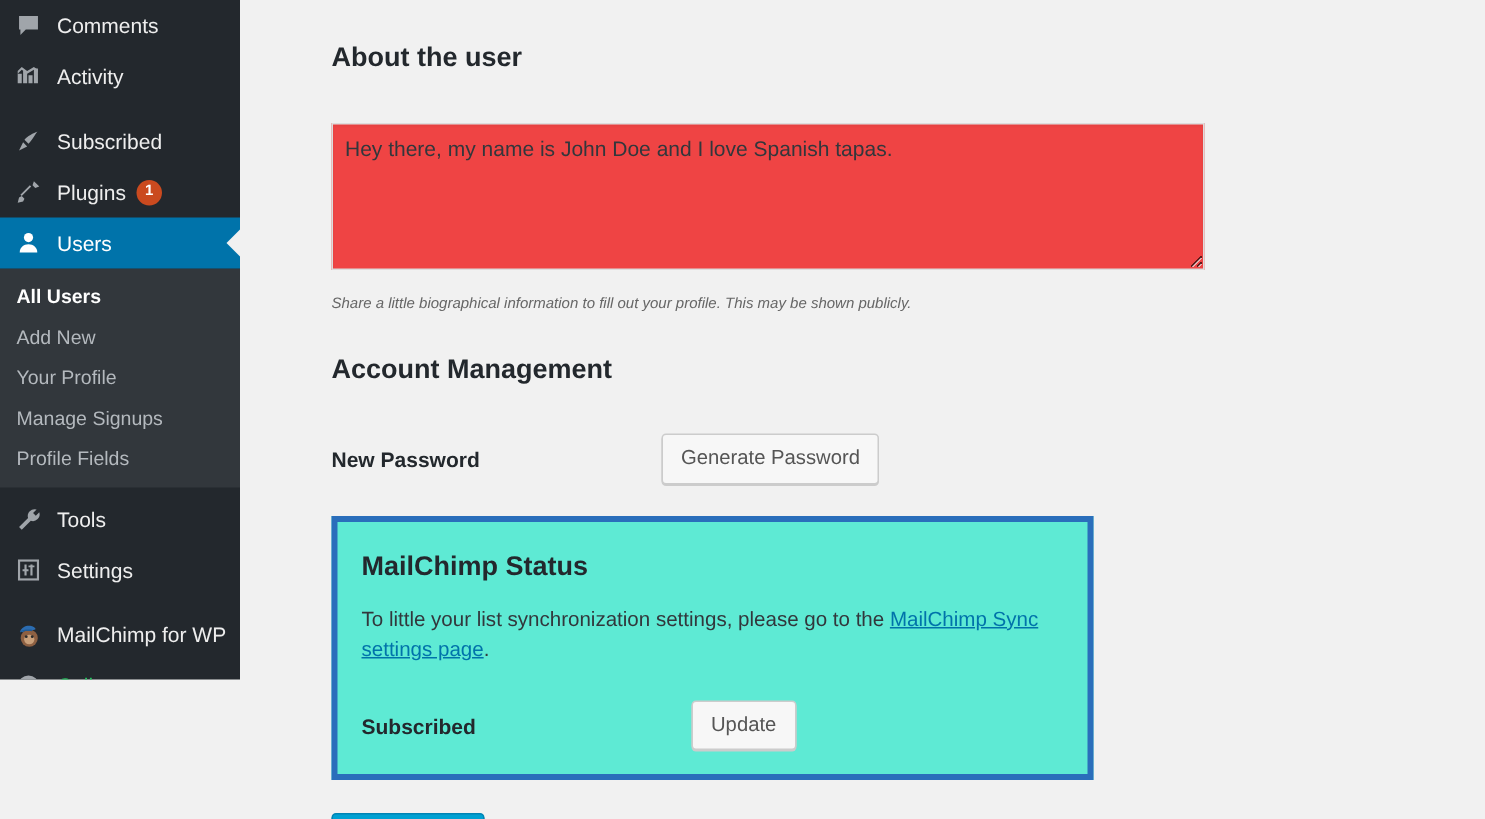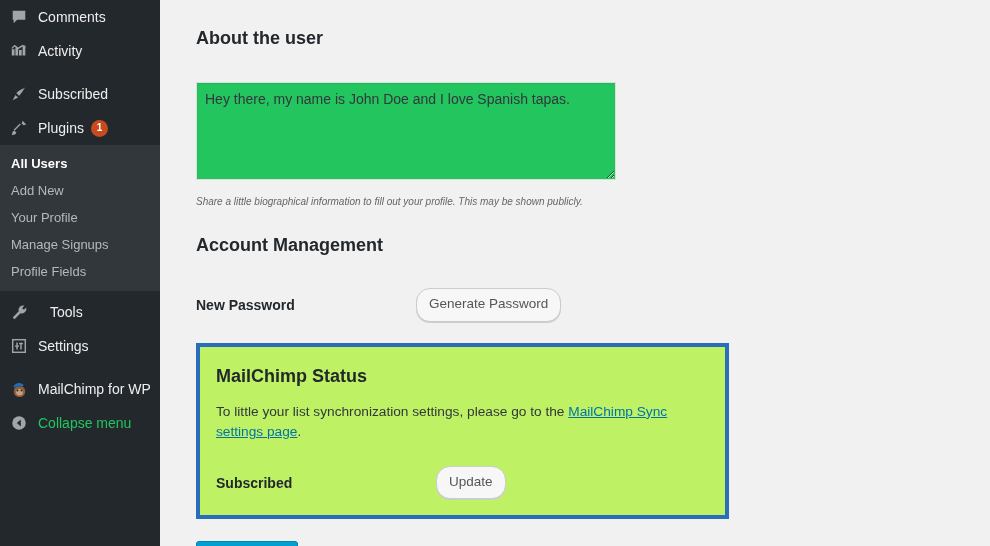--- a/index.html
+++ b/index.html
@@ -18,21 +18,21 @@
     position: relative;
     width: 990px;
     height: 546px;
     display: flex;
   }
 
   
   .sidebar {
     width: 160px;
     min-width: 160px;
-    height: 546px;
+    height: 453px;
     background: #23282d;
     position: relative;
     overflow: hidden;
   }
   .menu-item {
     position: relative;
     display: flex;
     align-items: center;
     height: 34px;
     padding-left: 9px;
@@ -118,20 +118,21 @@
   }
   .collapse-item .mlabel { margin-left: 9px; color:#22c55e; }
 
   
   .content {
     flex: 1;
     background: #f1f1f1;
     position: relative;
     padding: 16px;
     overflow: hidden;
+    margin-left: 25px;
   }
   .inner {
     padding: 0 20px 0 20px;
   }
   h2.section-title {
     font-size: 18px;
     font-weight: bold;
     color: #23282d;
     margin: 0;
     padding: 10px 0 0 0;
@@ -144,24 +145,24 @@
   .form-label {
     width: 220px;
     min-width: 220px;
     font-size: 14px;
     font-weight: bold;
     color: #23282d;
     padding-top: 6px;
     box-sizing: border-box;
   }
   .bio-area {
-    width: 420px;
+    width: 582px;
     height: 98px;
     border: 1px solid #ddd;
-    background: #22c55e;
+    background: #ef4444;
     box-sizing: border-box;
     font-family: "Liberation Sans", sans-serif;
     font-size: 14px;
     color: #32373c;
     padding: 6px 8px;
     line-height: 1.5;
     resize: vertical;
     box-shadow: inset 0 1px 2px rgba(0,0,0,0.06);
     outline: none;
     overflow: hidden;
@@ -170,21 +171,21 @@
     font-size: 10px;
     font-style: italic;
     color: #666;
     margin: 10px 0 0 0;
     line-height: 1.5;
   }
   .btn-secondary {
     display: inline-block;
     background: #f7f7f7;
     border: 1px solid #ccc;
-    border-radius: 14px;
+    border-radius: 3px;
     color: #555;
     font-size: 13.5px;
     font-family: "Liberation Sans", sans-serif;
     padding: 5px 12px 6px 12px;
     line-height: 1.5;
     cursor: pointer;
     box-shadow: 0 1px 0 #ccc;
   }
   .btn-primary {
     display: inline-block;
@@ -197,21 +198,21 @@
     font-family: "Liberation Sans", sans-serif;
     padding: 5px 12px 6px 12px;
     line-height: 1.5;
     cursor: pointer;
     box-shadow: 0 1px 0 #0073aa;
   }
 
   
   .highlight-box {
     border: 4px solid #2a6ebb;
-    background: #bef264;
+    background: #5eead4;
     box-sizing: border-box;
     padding: 10px 16px 16px 16px;
     margin-top: 0;
   }
   .highlight-box h2.section-title { padding-top: 7px; }
   .mc-desc {
     font-size: 13.7px;
     color: #32373c;
     margin: 13px 0 0 0;
     line-height: 1.5;
@@ -272,30 +273,40 @@
     <div class="menu-item">
       <span class="menu-ico">
         <svg width="18" height="18" viewBox="0 0 20 20">
           <path fill="#a0a5aa" d="M14 2l-1 3 2 2 3-1zM11 5L4 12l1 1 7-7zM3 14l-1 4 4-1 1-2-2-2z"></path>
         </svg>
       </span>
       <span class="mlabel">Plugins</span>
       <span class="badge">1</span>
     </div>
 
+    <div class="menu-item active">
+      <span class="menu-ico">
+        <svg width="18" height="18" viewBox="0 0 20 20">
+          <circle cx="10" cy="6" r="3.4" fill="#ffffff"></circle>
+          <path fill="#ffffff" d="M3.5 17c0-3.6 2.9-6 6.5-6s6.5 2.4 6.5 6z"></path>
+        </svg>
+      </span>
+      <span class="mlabel">Users</span>
+      <span class="arrow"></span>
+    </div>
 
     <div class="submenu">
       <span class="sub-item current">All Users</span>
       <span class="sub-item">Add New</span>
       <span class="sub-item">Your Profile</span>
       <span class="sub-item">Manage Signups</span>
       <span class="sub-item">Profile Fields</span>
     </div>
 
-    <div class="menu-item" style="margin-top:4px;gap:12px;">
+    <div class="menu-item" style="margin-top:4px;">
       <span class="menu-ico">
         <svg width="18" height="18" viewBox="0 0 20 20">
           <path fill="#a0a5aa" d="M16 3a5 5 0 00-6.3 6.3L3 16l2 2 6.7-6.7A5 5 0 0018 5l-2.6 2.6-2-2L16 3z"></path>
         </svg>
       </span>
       <span class="mlabel">Tools</span>
     </div>
 
     <div class="menu-item">
       <span class="menu-ico">

